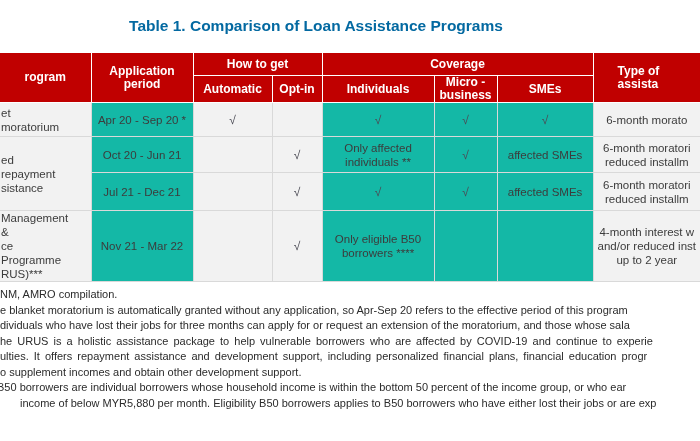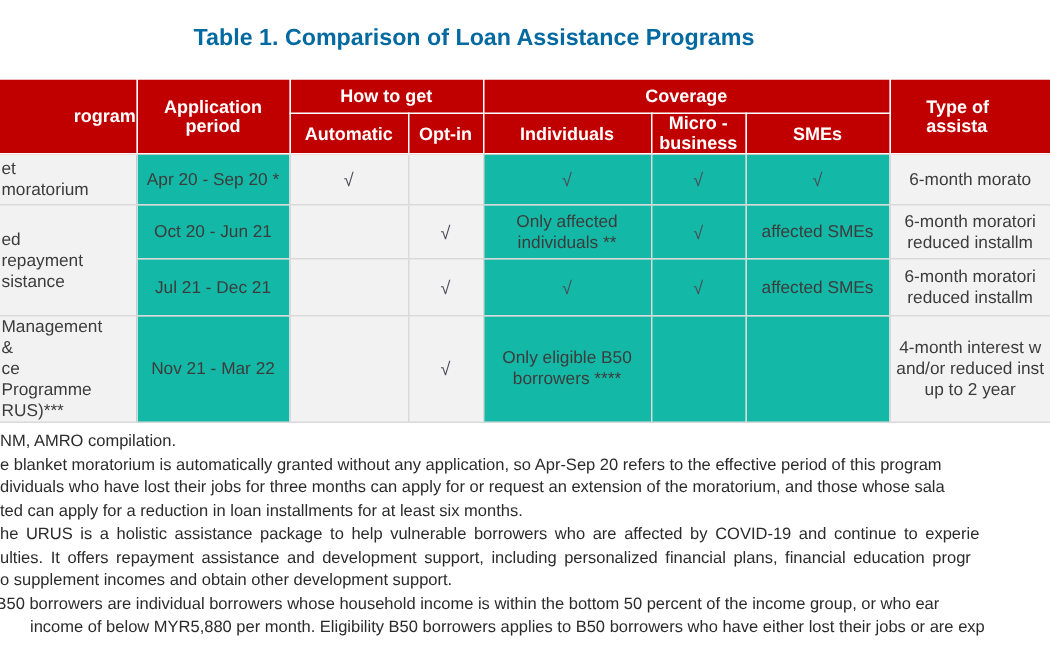--- a/index.html
+++ b/index.html
@@ -20,21 +20,21 @@
     border:1px solid #ffffff;padding:0;text-align:center;vertical-align:middle;
     white-space:pre-line;line-height:13px;
   }
   table.loan td{
     font-size:11.5px;color:#3c3c3c;border:1px solid #d9d9d9;padding:0;
     text-align:center;vertical-align:middle;white-space:pre-line;line-height:14px;
     background:#14b8a6;
   }
   table.loan .gray{background:#f2f2f2;}
   table.loan .pcell{text-align:left;padding-left:1px;padding-right:22px;}
-  table.loan .ph{text-align:right;padding-left:0;}
+  table.loan .ph{text-align:center;padding-left:0;}
   table.loan .th-type{text-align:left;padding-left:24px;}
   table.loan .edge-l{border-left:none;}
   table.loan .edge-r{border-right:none;}
   table.loan .chk{font-size:12px;color:#4b4b55;}
   tr.h1{height:23px;} tr.h2{height:23px;}
   tr.r1{height:34px;} tr.r2{height:36px;} tr.r3{height:38px;} tr.r4{height:51px;padding-left:44px;}
   .footnotes{
     position:absolute;top:287px;left:0;width:700px;font-size:11px;
     line-height:15.5px;color:#2b2b2b;white-space:nowrap;
   }
@@ -130,21 +130,20 @@
 and/or reduced inst
 up to 2 year</td>
     </tr>
   </tbody>
     </table>
 
   <div class="footnotes">
     <div class="fline">NM, AMRO compilation.</div>
     <div class="fline">e blanket moratorium is automatically granted without any application, so Apr-Sep 20 refers to the effective period of this program</div>
     <div class="fline">dividuals who have lost their jobs for three months can apply for or request an extension of the moratorium, and those whose sala</div>
-    <div class="fline">ted can apply for a reduction in loan installments for at least six months.</div>
     <div class="fline wide">he URUS is a holistic assistance package to help vulnerable borrowers who are affected by COVID-19 and continue to experie</div>
     <div class="fline wide">ulties. It offers repayment assistance and development support, including personalized financial plans, financial education progr</div>
     <div class="fline">o supplement incomes and obtain other development support.</div>
     <div class="fline cut-b">B50 borrowers are individual borrowers whose household income is within the bottom 50 percent of the income group, or who ear</div>
     <div class="fline indent">income of below MYR5,880 per month. Eligibility B50 borrowers applies to B50 borrowers who have either lost their jobs or are exp</div>
   </div>
 
 </div>
 
 </body></html>

